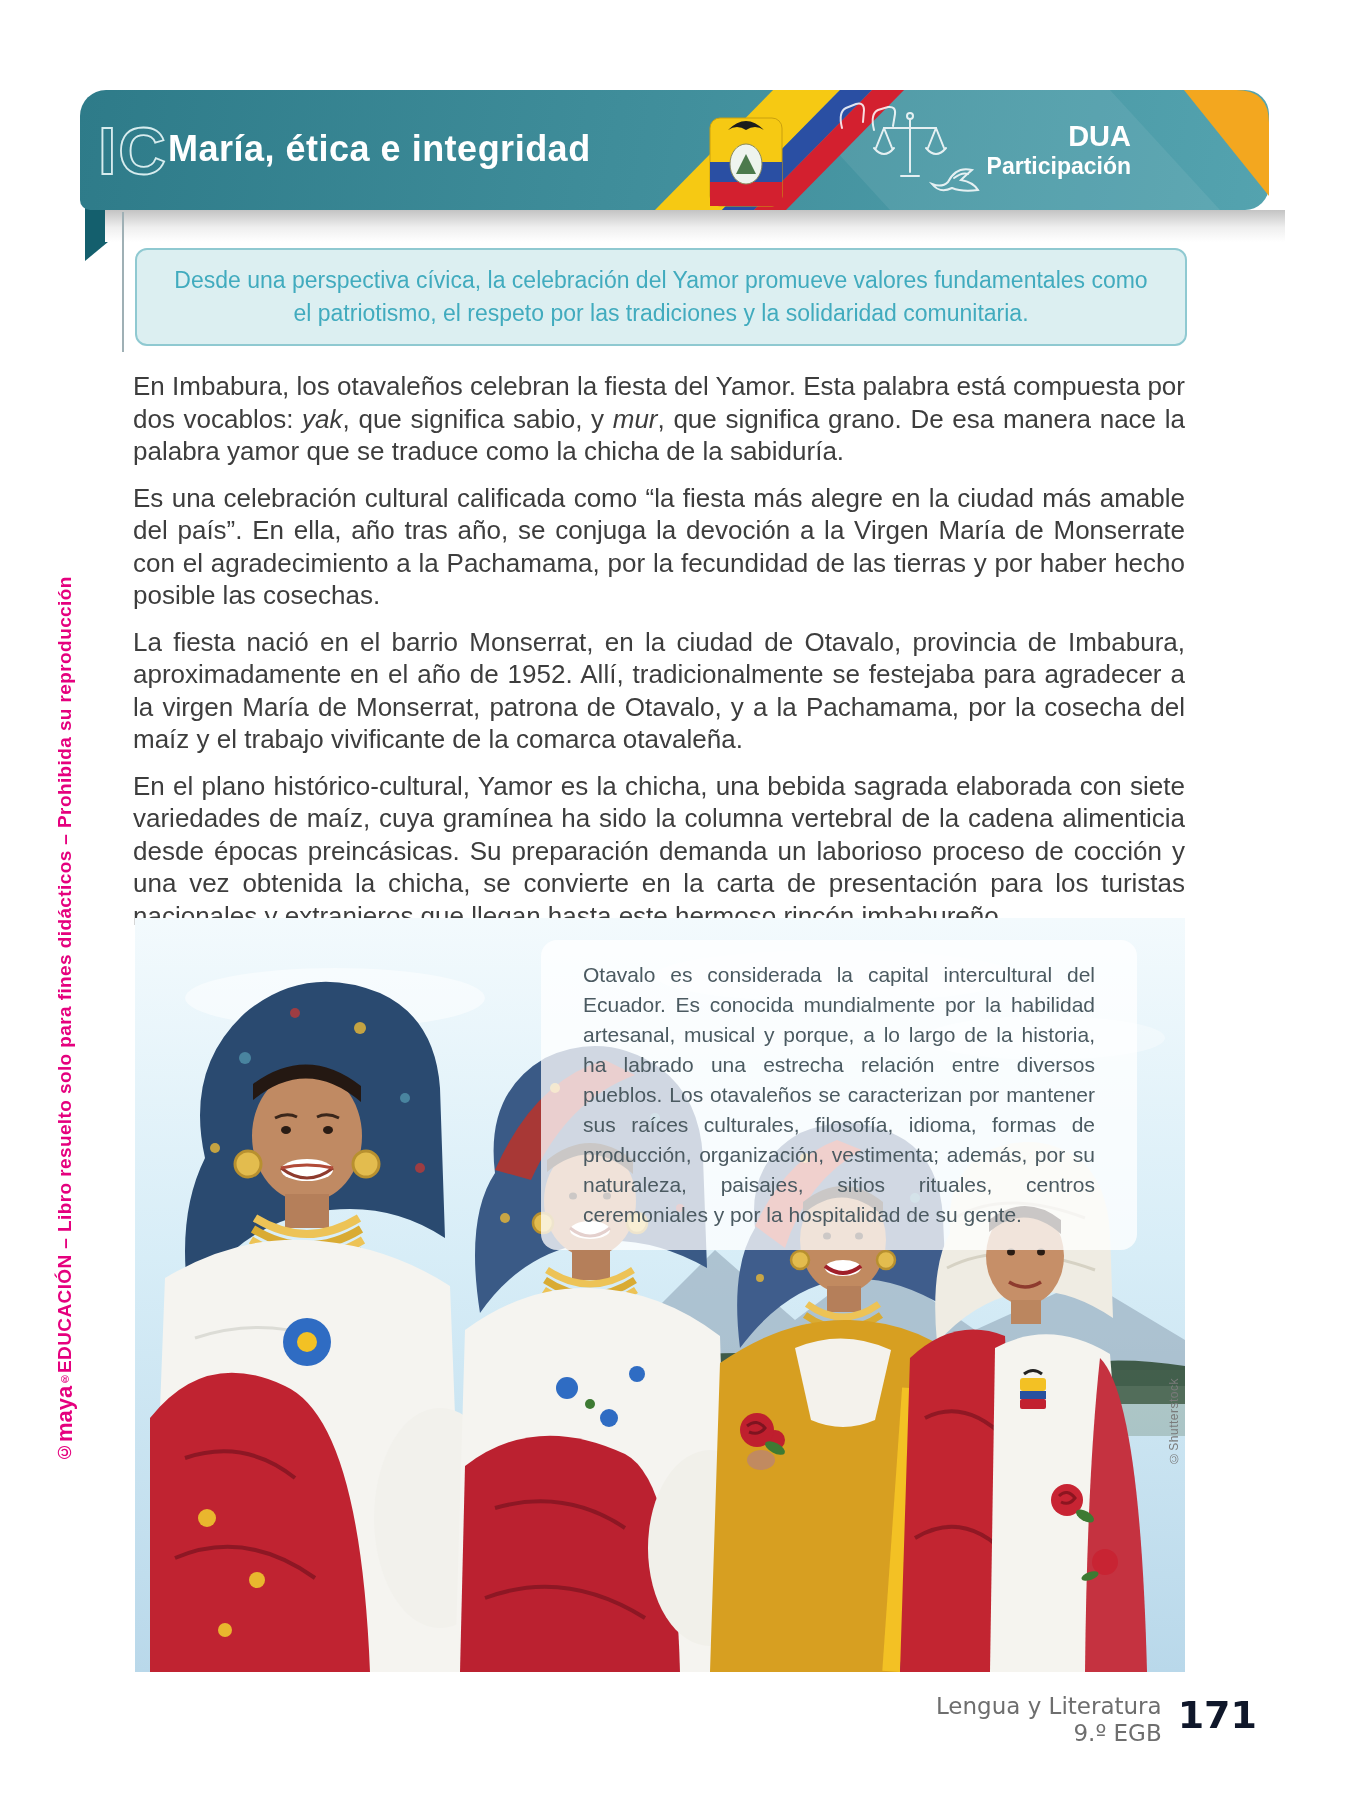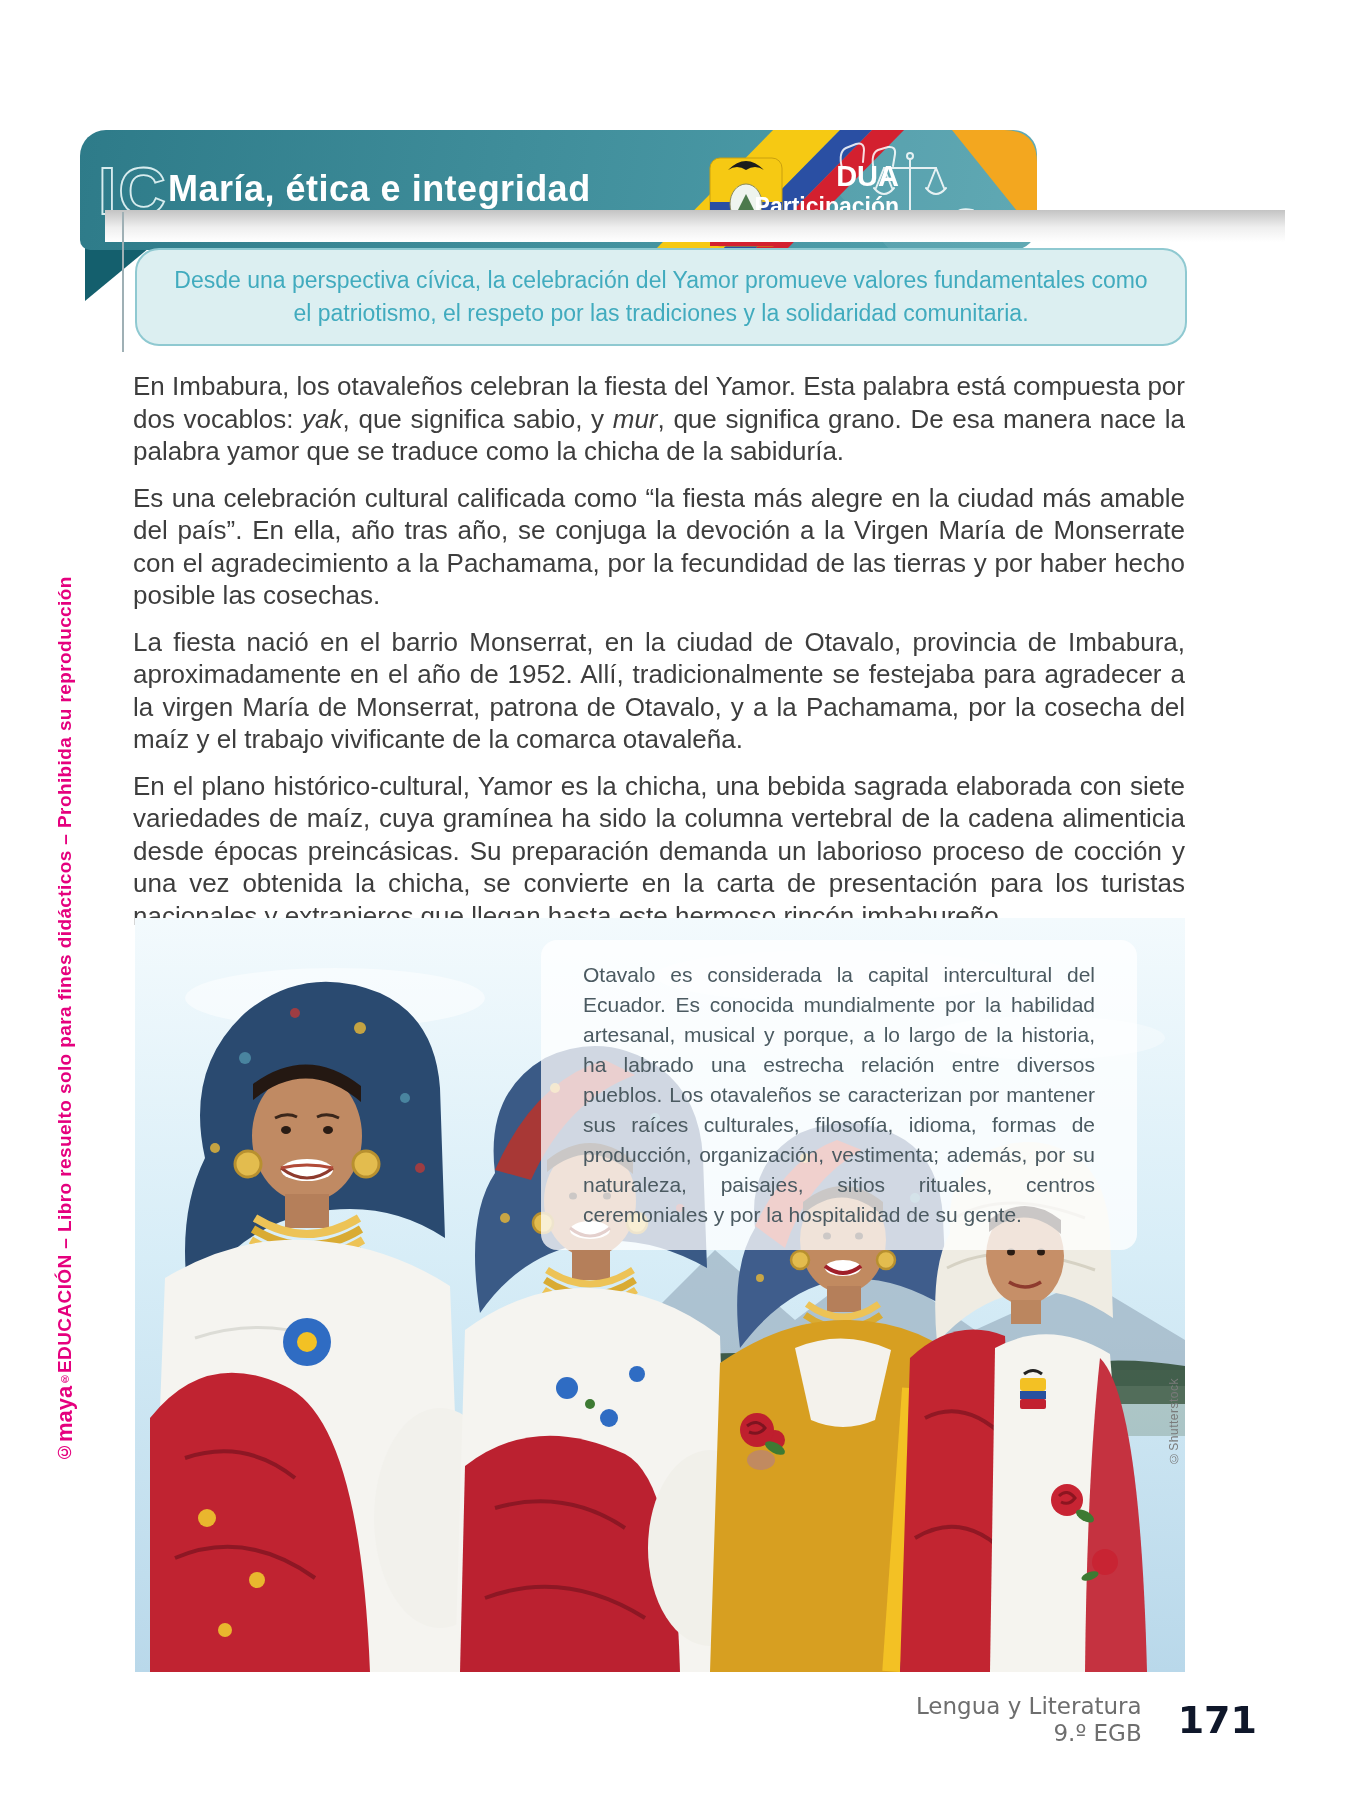--- a/index.html
+++ b/index.html
@@ -12,21 +12,21 @@
   .watermark{
     position:absolute;left:52px;top:408px;height:1055px;
     writing-mode:vertical-rl;transform:rotate(180deg);
     color:#E5007E;font-size:19px;font-weight:600;letter-spacing:.4px;
     white-space:nowrap;display:flex;align-items:center;
   }
   .watermark .brand{font-weight:800;font-size:22px;letter-spacing:0;}
   .watermark .reg{font-size:11px;}
 
   
-  .banner{position:absolute;left:80px;top:90px;width:957px;height:120px;margin-top:40px;}
+  .banner{position:absolute;left:80px;top:90px;width:1189px;height:120px;}
   .banner-clip{
     position:absolute;inset:0;border-radius:26px 24px 24px 10px;overflow:hidden;
     background:linear-gradient(100deg,#2e7b89 0%,#3f8d9a 45%,#54a3af 100%);
   }
   .banner-fold{
     position:absolute;left:5px;top:118px;width:64px;height:53px;
     background:#145f6d;clip-path:polygon(0 0,0 100%,100% 0);
   }
   .banner-logo{position:absolute;left:16px;top:14px;}
   .banner-title{
@@ -44,21 +44,21 @@
   
   .banner-shadow{
     position:absolute;left:105px;top:210px;width:1180px;height:32px;
     background:linear-gradient(to bottom,#c3c3c3 0%,#efefef 55%,#ffffff 100%);
   }
   .edge-line{position:absolute;left:122px;top:212px;width:2px;height:140px;background:#9fb0b5;}
 
   
   .callout{
     position:absolute;left:135px;top:248px;width:988px;
-    background:#DCEFF1;border:2px solid #8FC9D1;border-radius:24px;
+    background:#DCEFF1;border:2px solid #8FC9D1;border-radius:12px;
     padding:14px 30px;text-align:center;
     color:#41ABBE;font-size:23px;line-height:33px;
   }
 
   
   .article{position:absolute;left:133px;top:360px;width:1052px;color:#3d3d3d;}
   .article h1{margin:0 0 24px 0;font-size:31px;font-weight:bold;color:#333333;}
   .article p{margin:10px 0 14px 0;font-size:26px;line-height:32.5px;text-align:justify;}
   .article .src{text-align:right;font-size:20px;color:#454545;}
   .it{font-style:italic;}
@@ -72,23 +72,22 @@
     padding:20px 42px;color:#4b5a61;font-size:21px;line-height:30px;text-align:justify;
   }
   .photo-credit{
     position:absolute;right:4px;top:460px;
     writing-mode:vertical-rl;transform:rotate(180deg);
     font-size:12px;color:#7a7a7a;letter-spacing:.5px;
   }
 
   
   .footer{
-    position:absolute;right:93px;top:1693px;display:flex;align-items:center;
+    position:absolute;right:93px;top:1693px;display:flex;
     font-family:"DejaVu Sans",sans-serif;
-    gap:20px;
   }
   .footer .course{text-align:right;color:#6e6e6e;font-size:23px;line-height:27px;}
   .footer .pagenum{font-size:38px;font-weight:bold;color:#0f172a;margin-left:16px;}
 </style>
 </head>
 <body>
 
 <div class="page">
 
   <div class="watermark">

